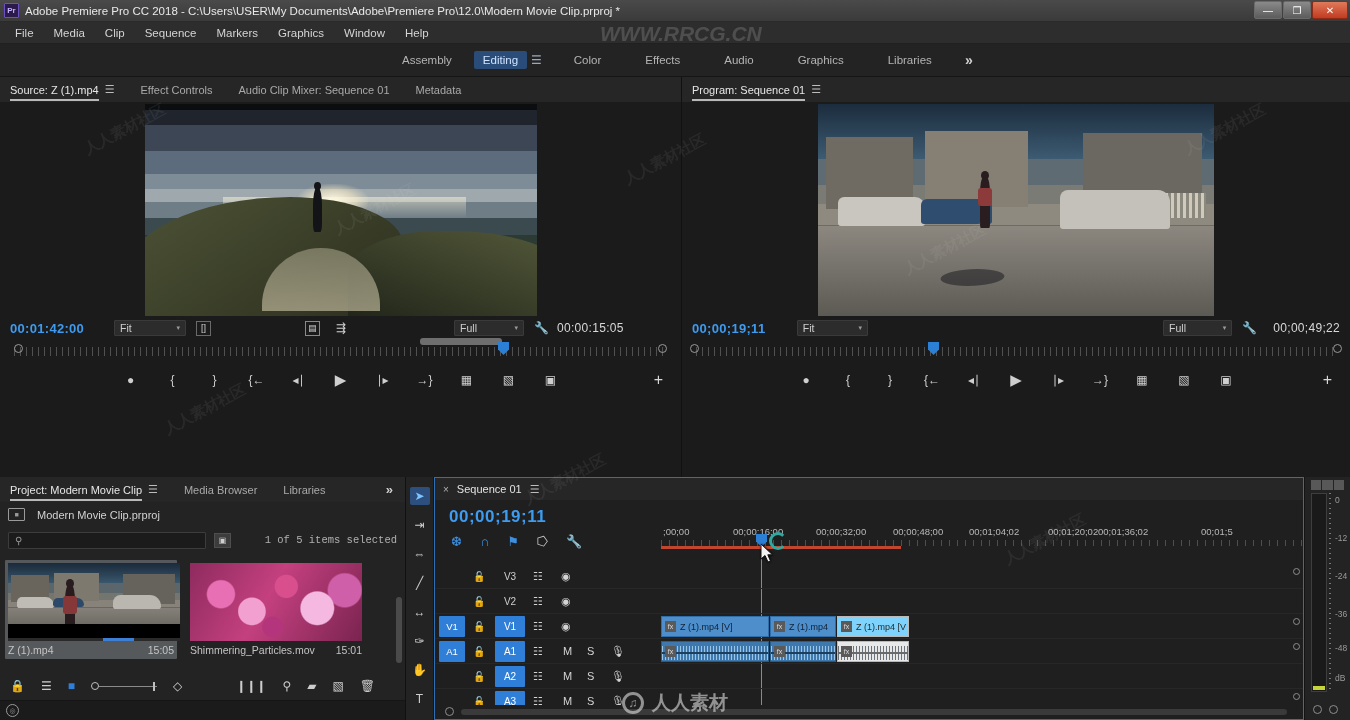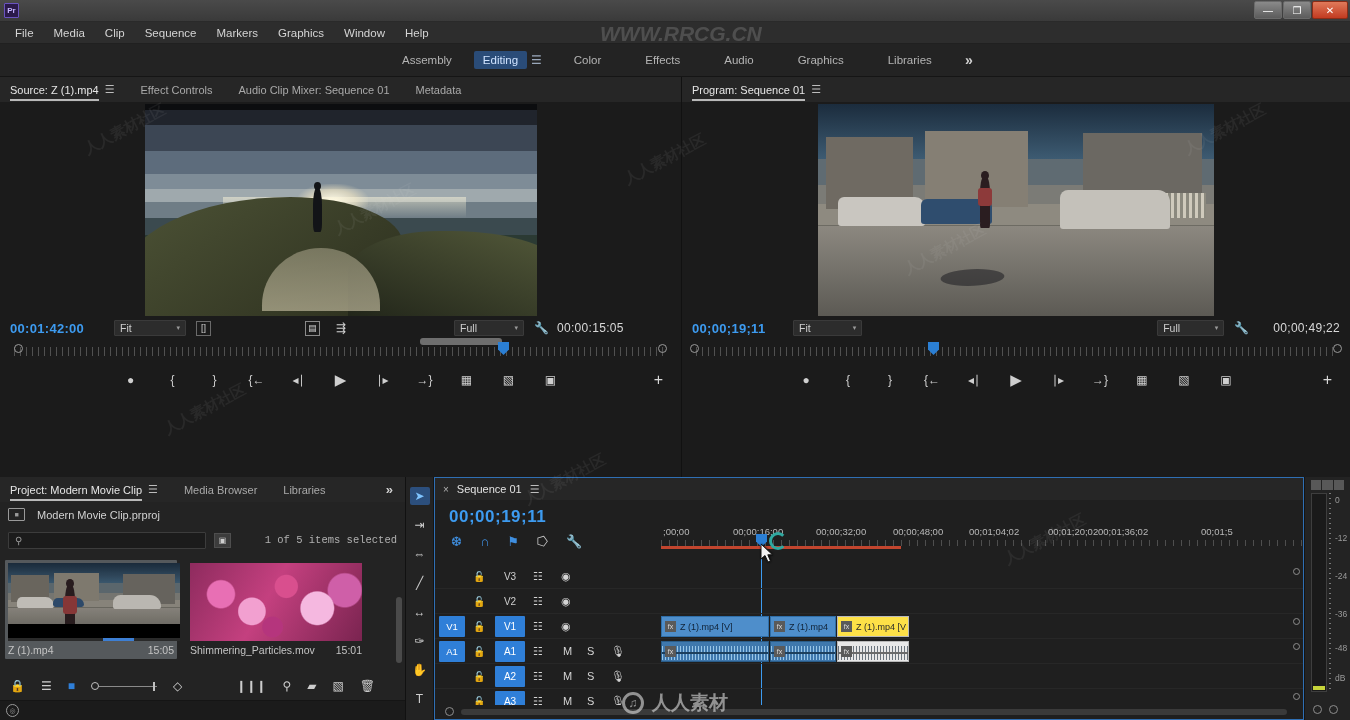--- a/index.html
+++ b/index.html
@@ -200,21 +200,21 @@
   .tl-ruler-ticks { position:absolute; left:0; right:0; top:14px; height:6px; background:repeating-linear-gradient(90deg,#4e4e4e 0 1px,transparent 1px 8px); }
   .work-bar { position:absolute; top:46px; height:3px; background:#c2452e; }
   .tl-playhead { position:absolute; top:36px; bottom:14px; width:1px; background:#3d9bf0; }
   .tl-playhead-head { position:absolute; top:34px; width:11px; height:13px; background:#2b7fd4; clip-path:polygon(0 0,100% 0,100% 58%,50% 100%,0 58%); }
   .spinner { position:absolute; width:18px; height:18px; border:3px solid #2fa8a0; border-right-color:transparent; border-radius:50%; }
   .cursor-arrow { position:absolute; width:0; height:0; filter:drop-shadow(0 0 1px #000); }
 
   .tl-tracks { position:absolute; left:0; right:0; top:64px; }
   .tl-row { height:25px; position:relative; border-bottom:1px solid #272727; }
   .clip-v { position:absolute; top:2px; height:21px; background:#4e8ecb; border:1px solid #2f6ea8; display:flex; align-items:center; gap:4px; padding-left:3px; overflow:hidden; }
-  .clip-v.sel { background:#fde047; border-color:#b9b9b9; }
+  .clip-v.sel { background:#7dd3fc; border-color:#b9b9b9; }
   .clip-v .fx { width:11px; height:11px; background:#5a5a5a; color:#ddd; font-size:7px; display:flex; align-items:center; justify-content:center; }
   .clip-v .cname { font-size:9px; color:#0f2135; white-space:nowrap; }
   .clip-v.sel .cname { color:#2a2a2a; }
   .clip-a { position:absolute; top:2px; height:21px; background:#3f78ad; border:1px solid #2a5c88; overflow:hidden; }
   .clip-a.sel { background:#e8e8e8; border-color:#b9b9b9; }
   .wave { position:absolute; left:0; right:0; top:4px; height:14px;
     background:repeating-linear-gradient(90deg,#a9d4f2 0 1px,transparent 1px 3px);
     opacity:.85; }
   .clip-a.sel .wave { background:repeating-linear-gradient(90deg,#55606b 0 1px,transparent 1px 3px); }
   .wave-mid { position:absolute; left:0; right:0; top:10px; height:2px; background:#1d3f5d; }
@@ -244,20 +244,21 @@
   .wm-url { position:absolute; left:600px; top:22px; font-size:21px; font-weight:bold; color:rgba(255,255,255,.16); font-style:italic; }
   .wm-tile { font-size:15px; transform:rotate(-28deg); color:rgba(225,225,225,.07); }
 </style>
 </head>
 <body>
 
 <div class="app">
 
   <div class="titlebar">
     <div class="pr-logo">Pr</div>
+    <div class="title-text">Adobe Premiere Pro CC 2018 - C:\Users\USER\My Documents\Adobe\Premiere Pro\12.0\Modern Movie Clip.prproj *</div>
     <div class="win-controls">
       <div class="win-btn">—</div>
       <div class="win-btn">❐</div>
       <div class="win-btn close">✕</div>
     </div>
   </div>
 
   <div class="menubar">
     <div class="menu-item">File</div>
     <div class="menu-item">Media</div>
@@ -378,21 +379,21 @@
         <div class="tc-blue" style="width:100px">00;00;19;11</div>
         <div class="dropdown" style="width:72px;margin-left:6px">
           <span>Fit</span>
           <span class="caret">▾</span>
         </div>
         <div class="dropdown" style="width:70px;margin-left:295px">
           <span>Full</span>
           <span class="caret">▾</span>
         </div>
         <div class="wrench" style="margin-left:10px">🔧</div>
-        <div class="tc-white" style="margin-left:24px">00;00;49;22</div>
+        <div class="tc-white" style="margin-left:16px">00;00;49;22</div>
       </div>
 
       <div class="mon-scrub">
         <div class="scrub-track">
           <div class="ticks"></div>
           <div class="playhead-src" style="left:232px"></div>
         </div>
         <div class="scrub-end" style="left:8px"></div>
         <div class="scrub-end" style="right:8px"></div>
       </div>

